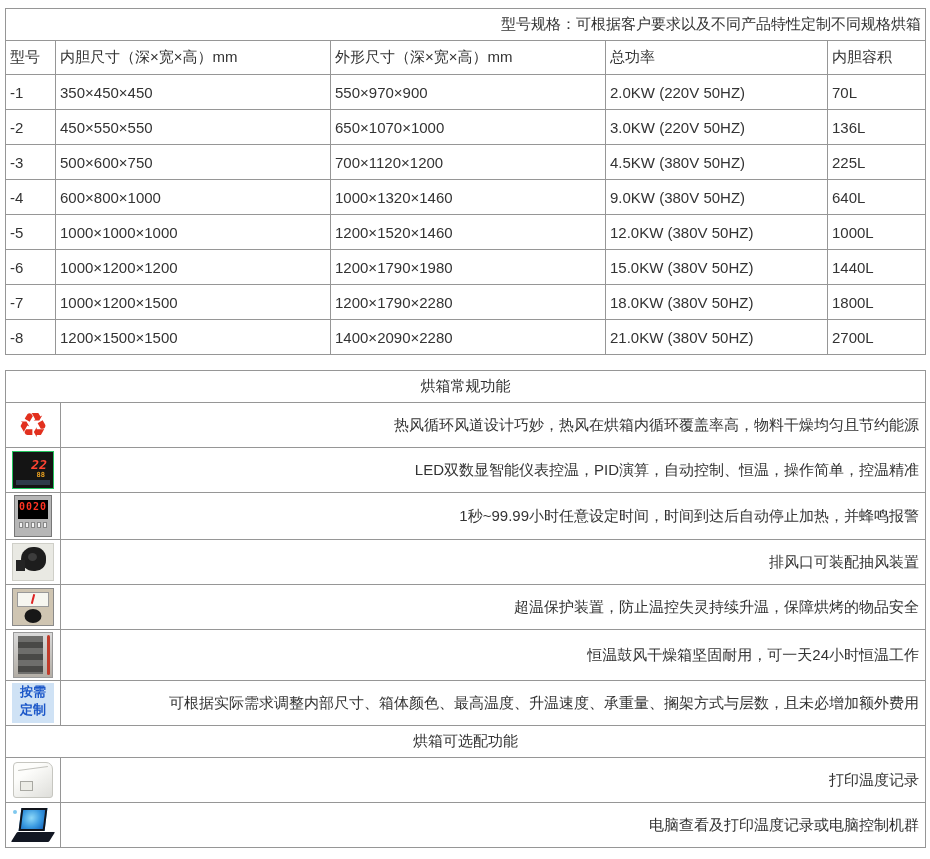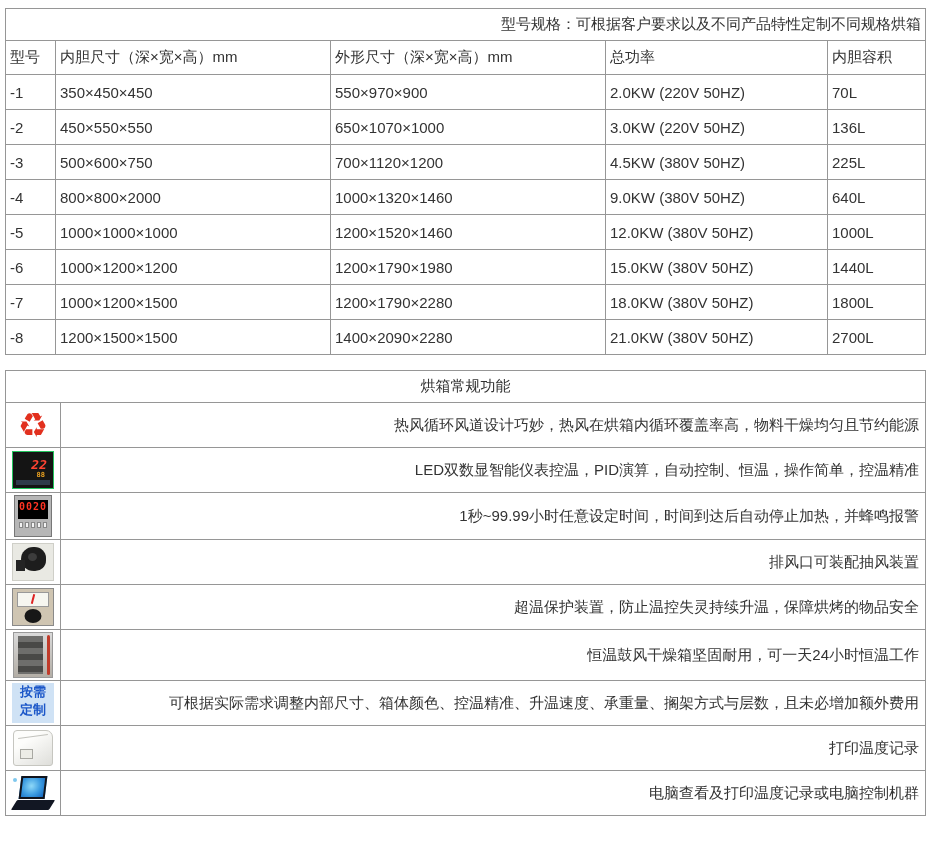--- a/index.html
+++ b/index.html
@@ -108,21 +108,21 @@
     </tr>
     <tr>
       <td>-3</td>
       <td>500×600×750</td>
       <td>700×1120×1200</td>
       <td>4.5KW (380V 50HZ)</td>
       <td>225L</td>
     </tr>
     <tr>
       <td>-4</td>
-      <td>800×800×2000</td>
+      <td>600×800×1000</td>
       <td>1000×1320×1460</td>
       <td>9.0KW (380V 50HZ)</td>
       <td>640L</td>
     </tr>
     <tr>
       <td>-5</td>
       <td>1000×1000×1000</td>
       <td>1200×1520×1460</td>
       <td>12.0KW (380V 50HZ)</td>
       <td>1000L</td>
@@ -229,23 +229,26 @@
       <td class="text-cell">恒温鼓风干燥箱坚固耐用，可一天24小时恒温工作</td>
     </tr>
 
     <tr>
       <td class="icon-cell">
         <div class="ic-custom" style="color:#1a56c8;">
           <span>按需</span>
           <span>定制</span>
         </div>
       </td>
-      <td class="text-cell">可根据实际需求调整内部尺寸、箱体颜色、控温精准、升温速度、承重量、搁架方式与层数，且未必增加额外费用</td>
-    </tr>
-
+      <td class="text-cell">可根据实际需求调整内部尺寸、箱体颜色、最高温度、升温速度、承重量、搁架方式与层数，且未必增加额外费用</td>
+    </tr>
+
+    <tr class="section-title-row">
+      <td colspan="2">烘箱可选配功能</td>
+    </tr>
 
     <tr>
       <td class="icon-cell">
         <div class="ic-printer">
           <div class="lid"></div>
           <div class="slot"></div>
         </div>
       </td>
       <td class="text-cell">打印温度记录</td>
     </tr>

